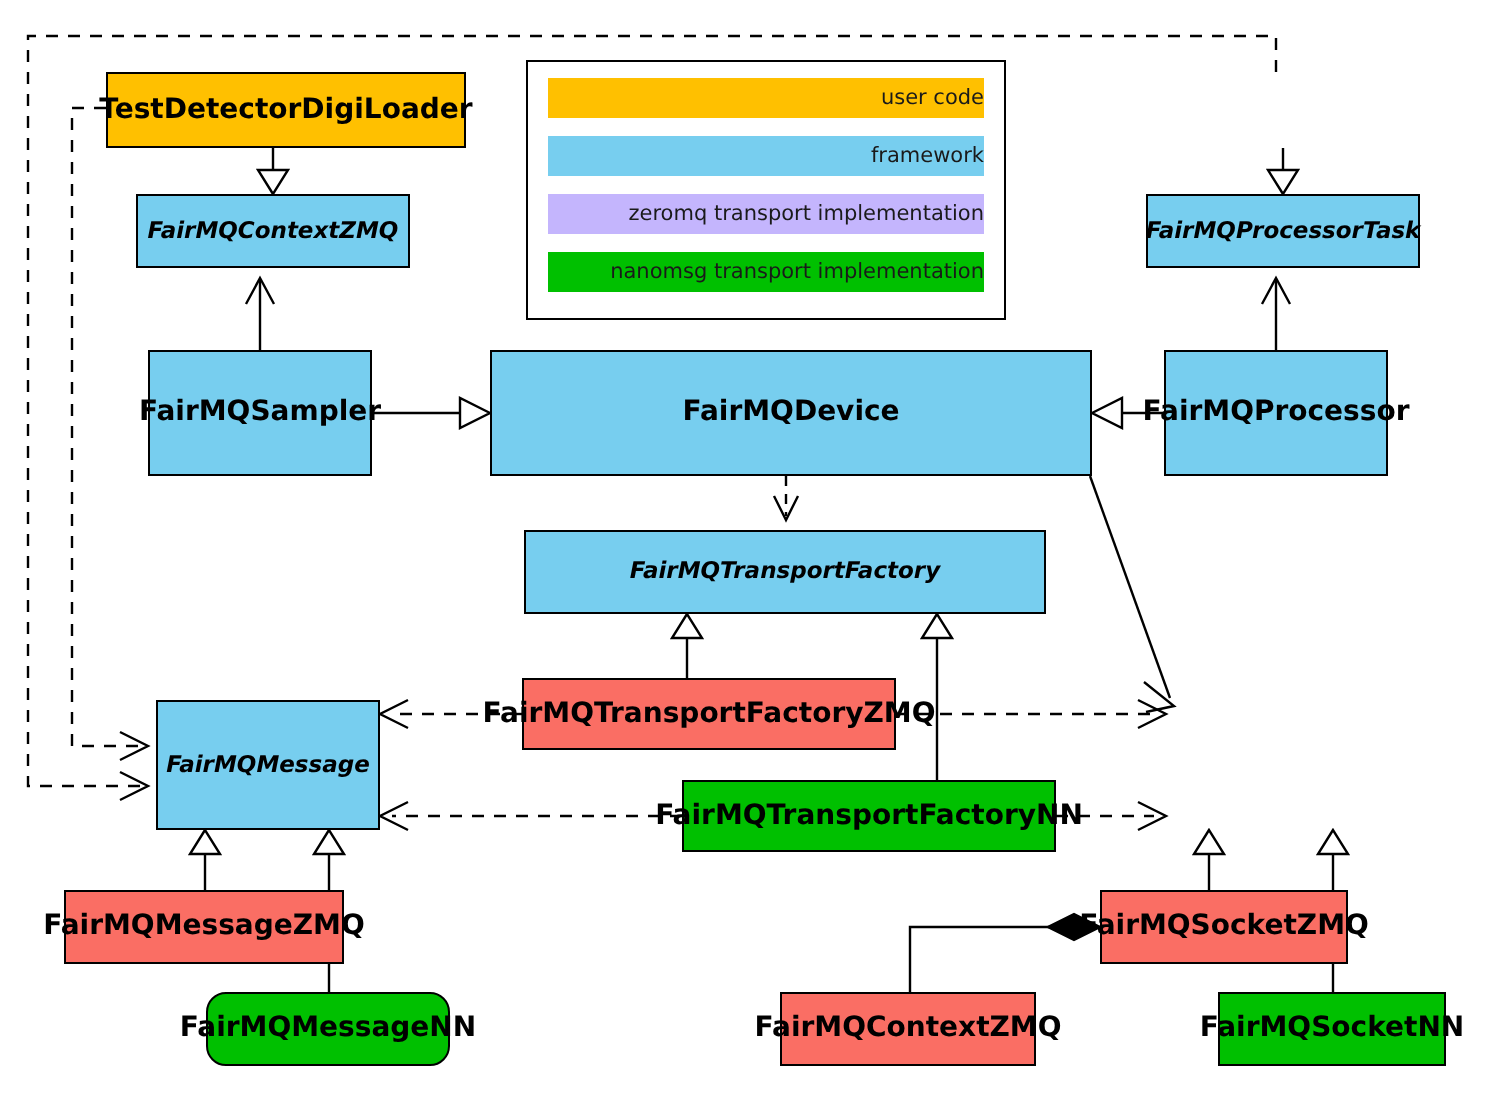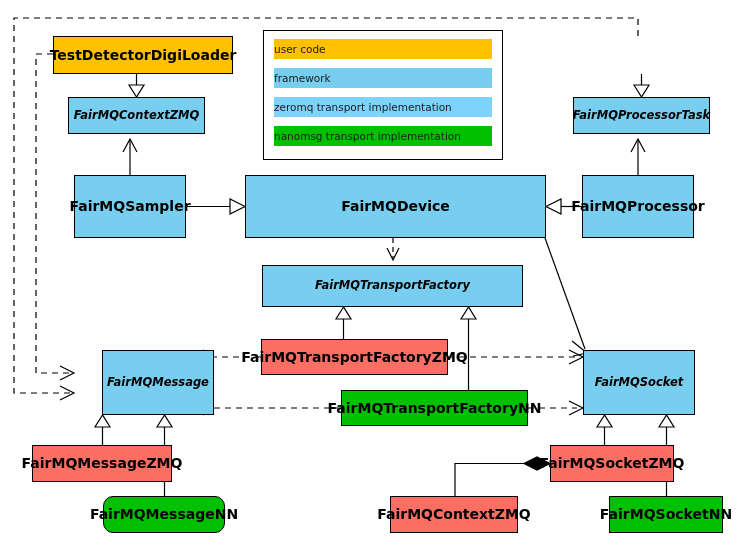--- a/index.html
+++ b/index.html
@@ -52,21 +52,21 @@
     background: #ffffff;
     z-index: 6;
     padding: 8px 10px;
   }
   .legend-row {
     box-sizing: border-box;
     height: 20px;
     margin-bottom: 9px;
     display: flex;
     align-items: center;
-    justify-content: flex-start;
+    justify-content: flex-end;
     font-size: 10.5px;
     color: #1a1a1a;
   }
   .legend-row:last-child { margin-bottom: 0; }
 </style>
 </head>
 <body>
 
 <div id="diagram-root">
 
@@ -181,21 +181,21 @@
     </g>
   </svg>
 
   <div id="legend-panel" style="left:263px; top:30px; width:240px; height:130px;">
     <div class="legend-row" style="background:#ffc000;">
       <span>user code</span>
     </div>
     <div class="legend-row" style="background:#77ceef;">
       <span>framework</span>
     </div>
-    <div class="legend-row" style="background:#7dd3fc;">
+    <div class="legend-row" style="background:#c4b5fd;">
       <span>zeromq transport implementation</span>
     </div>
     <div class="legend-row" style="background:#00c000;">
       <span>nanomsg transport implementation</span>
     </div>
   </div>
 
   <div class="uml-box kind-user style-bold" style="left:53px; top:36px; width:180px; height:38px;">
     <span class="box-label">TestDetectorDigiLoader</span>
   </div>
@@ -226,27 +226,24 @@
   </div>
 
   <div class="uml-box kind-zmq style-bold" style="left:261px; top:339px; width:187px; height:36px;">
     <span class="box-label">FairMQTransportFactoryZMQ</span>
   </div>
 
   <div class="uml-box kind-nn style-bold" style="left:341px; top:390px; width:187px; height:36px;">
     <span class="box-label">FairMQTransportFactoryNN</span>
   </div>
 
-  <div class="uml-box kind-fw style-italic" style="left:78px; top:350px; width:112px; height:65px;margin-left:24px;">
+  <div class="uml-box kind-fw style-italic" style="left:78px; top:350px; width:112px; height:65px;">
     <span class="box-label">FairMQMessage</span>
   </div>
 
-  <div class="uml-box kind-fw style-italic" style="left:583px; top:350px; width:112px; height:65px;">
-    <span class="box-label">FairMQSocket</span>
-  </div>
 
   <div class="uml-box kind-zmq style-bold" style="left:32px; top:445px; width:140px; height:37px;">
     <span class="box-label">FairMQMessageZMQ</span>
   </div>
 
   <div class="uml-box kind-nn style-bold" style="left:103px; top:496px; width:122px; height:37px;border-radius:10px;">
     <span class="box-label">FairMQMessageNN</span>
   </div>
 
   <div class="uml-box kind-zmq style-bold" style="left:550px; top:445px; width:124px; height:37px;">

